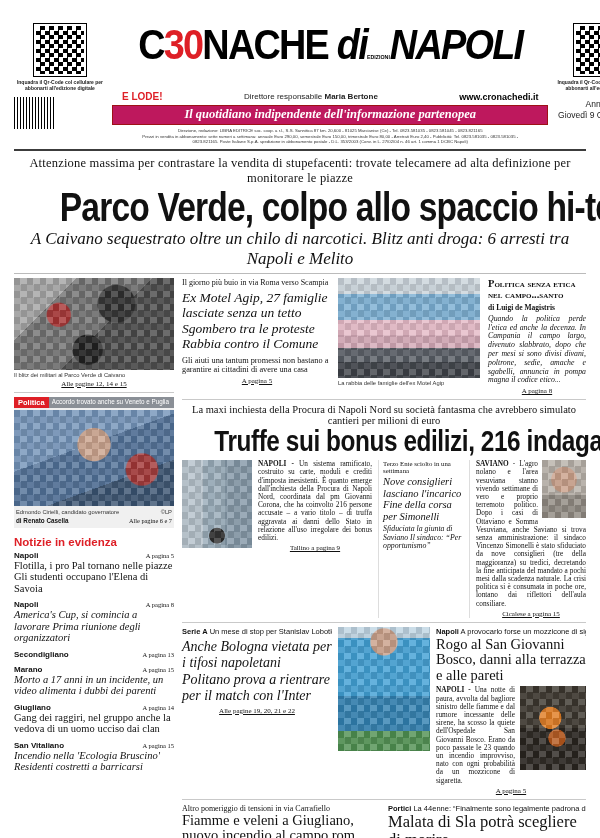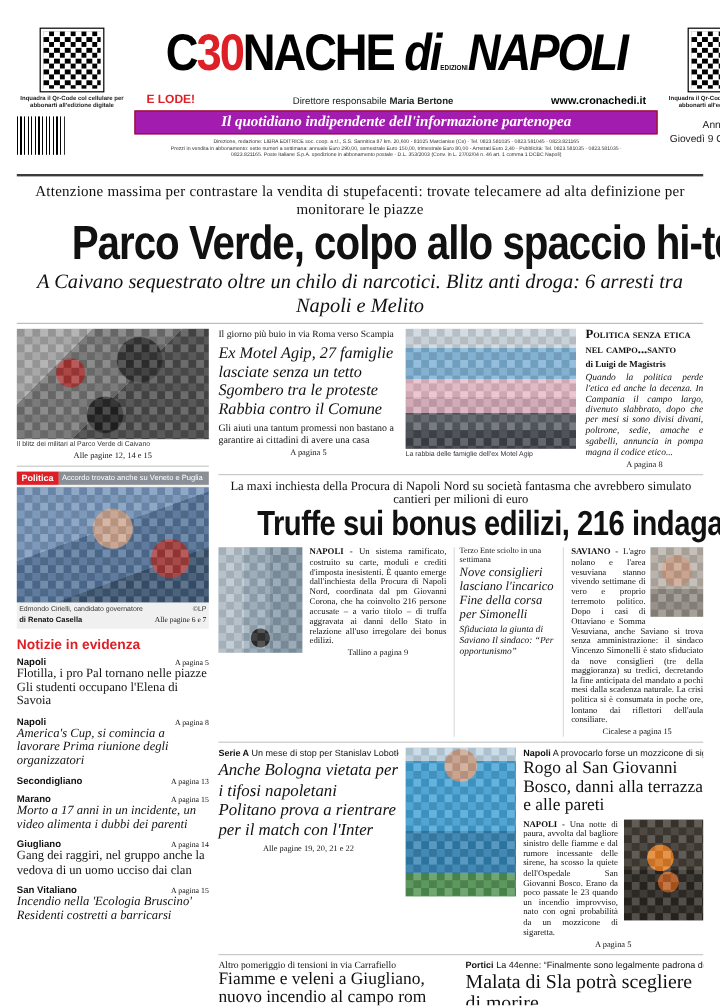--- a/index.html
+++ b/index.html
@@ -13,46 +13,46 @@
   .qr{width:52px;height:52px;margin:0 auto;border:2px solid #fff;outline:1px solid #000;
       background:conic-gradient(#000 25%,#fff 0 50%,#000 0 75%,#fff 0) 0 0/9px 9px,#fff;}
   .qr-cap{font-size:5px;line-height:6px;text-align:center;margin-top:3px;font-weight:bold;color:#222;}
   .barcode{width:40px;height:32px;margin-top:6px;background:repeating-linear-gradient(90deg,#000 0 1px,#fff 1px 3px);}
   .mh-center{flex:1;text-align:center;}
   .logo{font-family:"Liberation Sans",sans-serif;font-weight:bold;font-size:43px;line-height:40px;
         letter-spacing:-2px;white-space:nowrap;transform:scaleX(.88);transform-origin:center;color:#000;}
   .logo .red{color:#de1f26;}
   .logo .it{font-style:italic;}
   .logo .ediz{font-size:6px;letter-spacing:0;font-weight:bold;vertical-align:baseline;}
-  .logo-sub{display:flex;justify-content:space-between;align-items:flex-end;padding:0 10px;margin-top:1px;}
+  .logo-sub{display:flex;justify-content:space-between;align-items:center;padding:0 10px;margin-top:14px;}
   .elode{color:#de1f26;font-family:"Liberation Sans",sans-serif;font-weight:bold;font-size:10px;}
   .director{font-family:"Liberation Sans",sans-serif;font-size:8px;color:#222;}
   .director b{font-weight:bold;}
   .site{font-family:"Liberation Sans",sans-serif;font-weight:bold;font-size:9px;color:#000;}
-  .tagline{background:#a21caf;color:#fff;font-style:italic;font-weight:bold;font-size:12.5px;
+  .tagline{background:#be185d;color:#fff;font-style:italic;font-weight:bold;font-size:12.5px;
            padding:1px 0 2px;margin-top:3px;border:1px solid #9e1116;}
   .imprint{font-size:4.3px;line-height:5.6px;color:#333;margin-top:3px;font-family:"Liberation Sans",sans-serif;}
   .issue{margin-top:8px;text-align:right;font-family:"Liberation Sans",sans-serif;font-size:8.5px;line-height:10.5px;color:#222;}
   .issue .price{font-weight:bold;color:#000;}
   .mh-rule{border-top:2px solid #3c3c3c;margin-top:4px;}
 
   
   .lead{text-align:center;padding-top:5px;}
   .lead-kicker{font-size:12.5px;letter-spacing:.2px;}
   .lead-head{font-family:"Liberation Sans",sans-serif;font-weight:bold;font-size:40px;line-height:42px;
              letter-spacing:-1px;white-space:nowrap;transform:scaleX(.84);transform-origin:center;}
   .lead-sub{font-style:italic;font-size:17px;margin-top:1px;}
   .lead-rule{border-top:1px solid #bbb;margin-top:4px;}
 
   
   .main{display:flex;gap:8px;margin-top:4px;}
   .col-left{width:160px;flex:none;}
   .col-right{flex:1;min-width:0;}
   .hr{border-top:1px solid #c9c9c9;margin:4px 0;}
-  .pageref{font-size:7px;text-align:center;margin-top:2px;}
+  .pageref{font-size:7px;text-align:center;margin-top:2px;text-decoration:underline;}
   .cap{font-family:"Liberation Sans",sans-serif;font-size:5.8px;color:#333;margin-top:2px;}
 
   
   .pix{position:relative;overflow:hidden;}
   .pix::after{content:"";position:absolute;inset:0;
     background:conic-gradient(rgba(255,255,255,.20) 25%,rgba(70,70,70,.16) 25% 50%,rgba(195,195,195,.15) 50% 75%,rgba(20,20,20,.10) 75%);
     background-size:13px 13px;}
   .pix-blitz{height:92px;background:
     radial-gradient(circle at 28% 40%,#a63232 0 9%,transparent 10%),
     radial-gradient(circle at 64% 28%,#2e2e2e 0 15%,transparent 16%),

